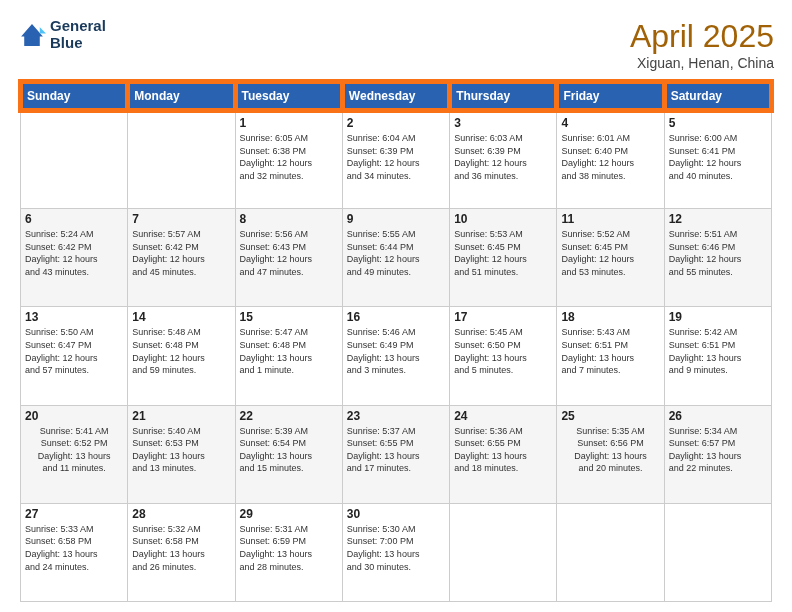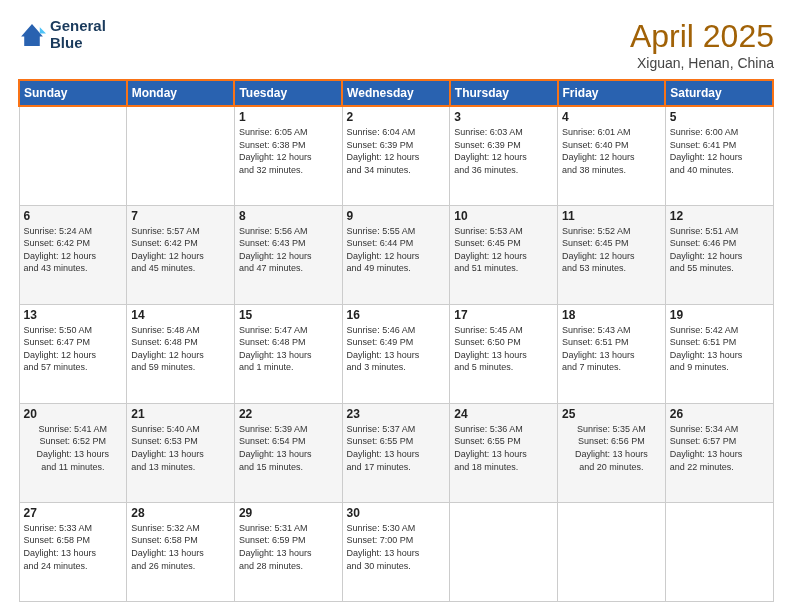--- a/index.html
+++ b/index.html
@@ -56,21 +56,21 @@
       width: 100%;
       table-layout: fixed;
     }
     .calendar th {
       background: #2962b0;
       color: #fff;
       font-size: 12px;
       font-weight: bold;
       padding: 5px 4px;
       text-align: left;
-      border: 2px solid #f97316;
+      border: 5px solid #f97316;
     }
     .calendar td {
       border: 1px solid #ccc;
       vertical-align: top;
       padding: 3px 4px;
       font-size: 9.5px;
       color: #222;
       background: #fff;
       height: 88px;
     }

